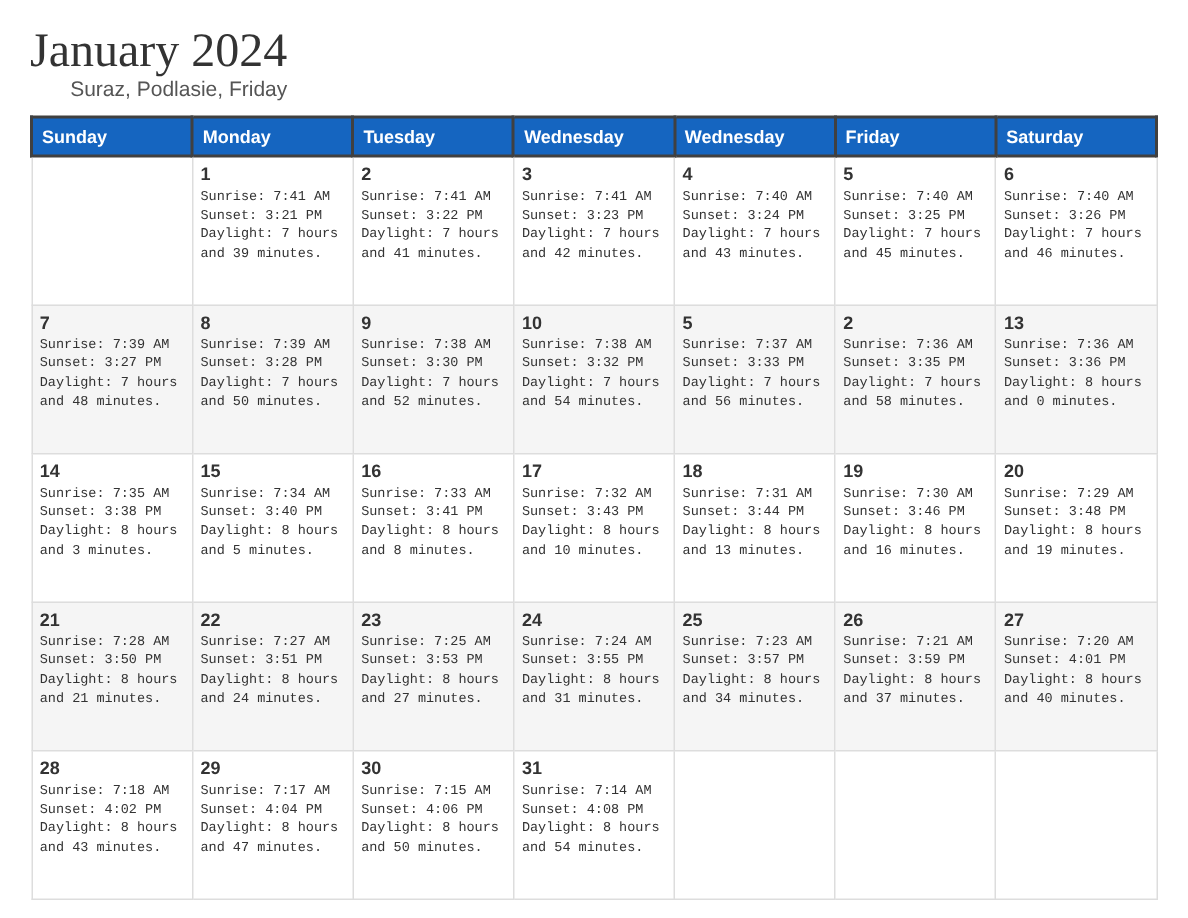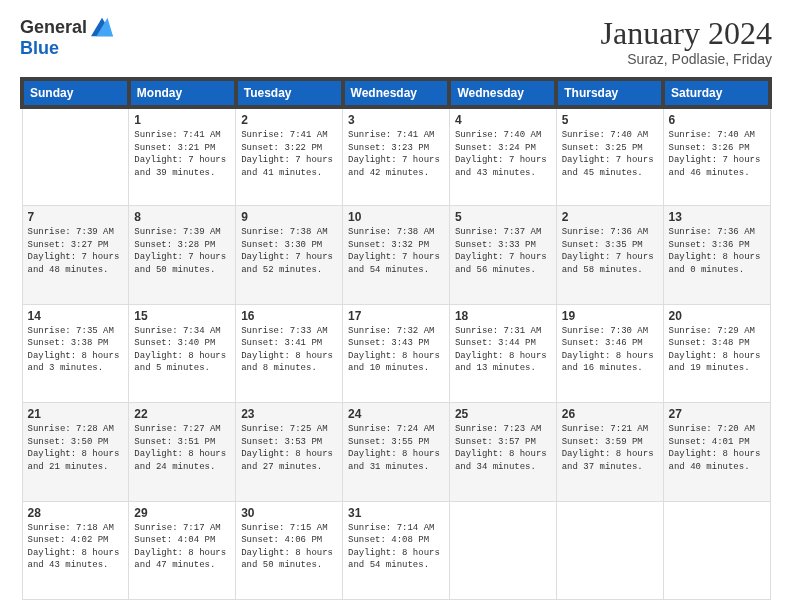--- a/index.html
+++ b/index.html
@@ -67,21 +67,21 @@
       border-collapse: collapse;
       flex: 1;
     }
     .calendar-table th {
       background-color: #1565c0;
       color: white;
       font-size: 12px;
       font-weight: bold;
       padding: 5px 6px;
       text-align: left;
-      border: 4px solid #404040;
+      border: 2px solid #404040;
     }
     .calendar-table td {
       border: 1px solid #ddd;
       vertical-align: top;
       padding: 4px 5px;
       font-size: 9.5px;
       color: #333;
       width: calc(100% / 7);
       height: 88px;
     }
@@ -102,45 +102,35 @@
     }
     tr:nth-child(odd) td { background-color: #ffffff; }
     tr:nth-child(even) td { background-color: #f5f5f5; }
     .calendar-table thead tr th { background-color: #1565c0; }
   </style>
 </head>
 <body>
 
 <div class="page">
   <div class="header">
-    <div class="logo">
-      <div class="logo-text">
-        <span class="logo-general">General</span>
-        <svg class="logo-icon" viewBox="0 0 24 20" xmlns="http://www.w3.org/2000/svg">
-          <polygon points="0,20 12,0 24,20" fill="#1565c0"></polygon>
-          <polygon points="6,20 18,0 24,20" fill="#42a5f5"></polygon>
-        </svg>
-      </div>
-      <span class="logo-blue">Blue</span>
-    </div>
     <div class="title-section">
       <div class="month-title">January 2024</div>
       <div class="location">Suraz, Podlasie, Friday</div>
     </div>
   </div>
 
   <table class="calendar-table">
     <thead>
       <tr>
         <th>Sunday</th>
         <th>Monday</th>
         <th>Tuesday</th>
         <th>Wednesday</th>
         <th>Wednesday</th>
-        <th>Thursday</th>
+        <th>Friday</th>
         <th>Saturday</th>
       </tr>
     </thead>
     <tbody id="calendar-body">
     <tr>
           <td class="empty-cell"></td>
           <td>
             <span class="day-number">1</span>
             <div class="day-info">Sunrise: 7:41 AM<br>Sunset: 3:21 PM<br>Daylight: 7 hours and 39 minutes.</div>
           </td>

